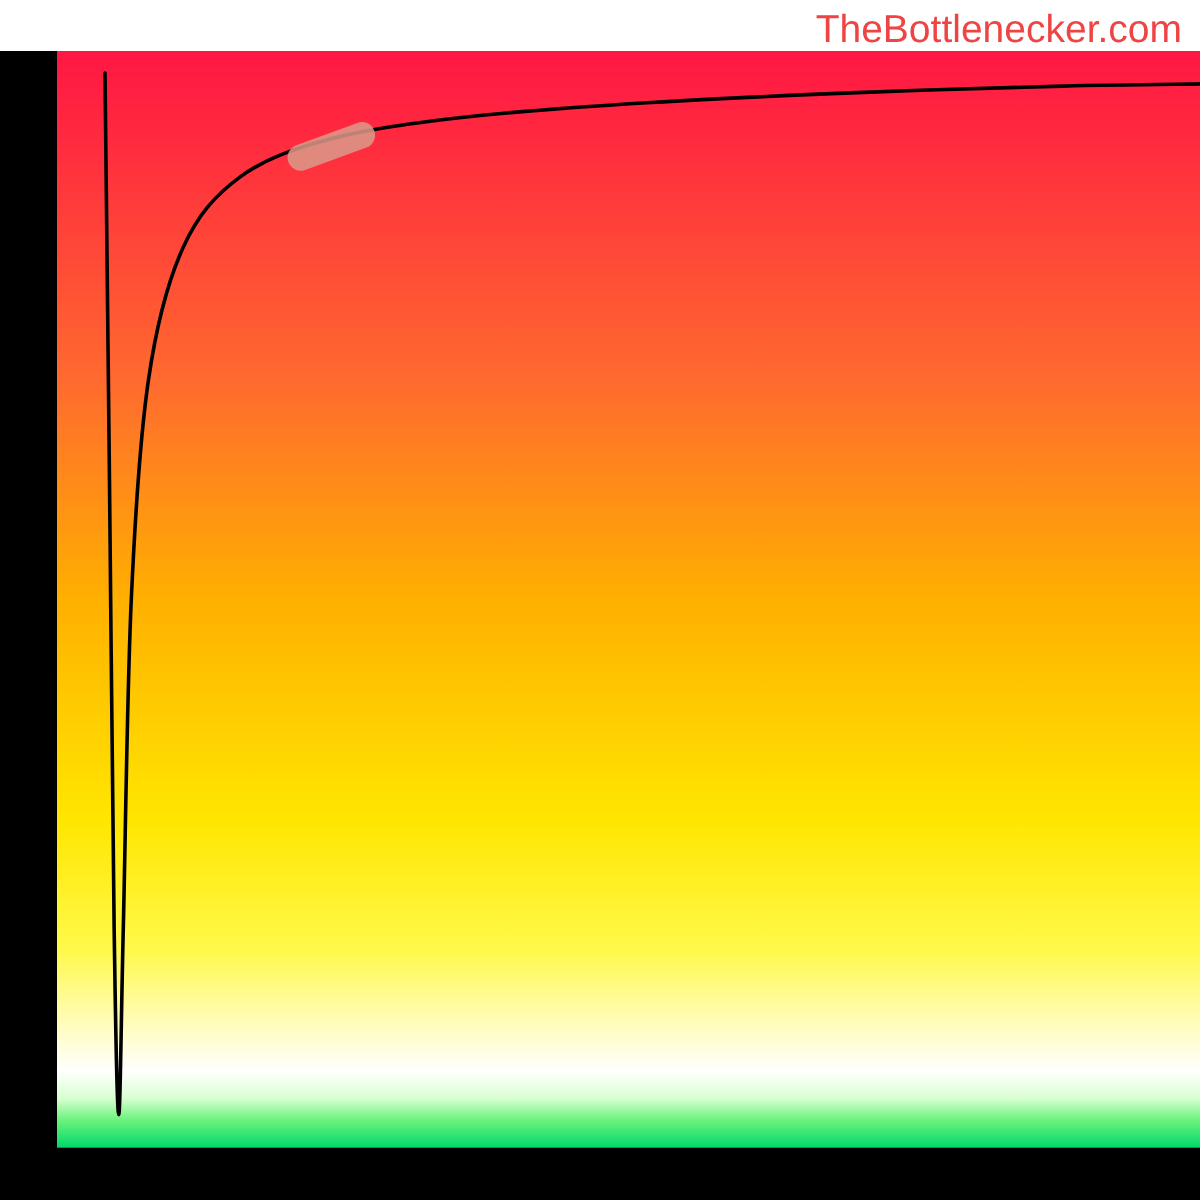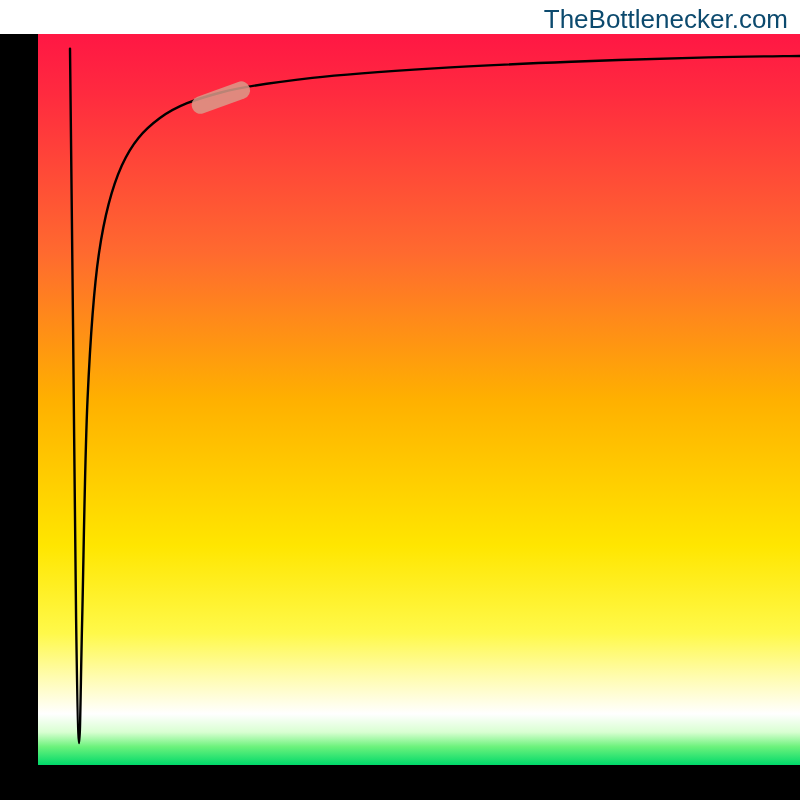--- a/index.html
+++ b/index.html
@@ -14,21 +14,21 @@
   .frame {
     position: relative;
     width: 800px;
     height: 800px;
   }
   .attribution {
     position: absolute;
     top: 4px;
     right: 12px;
     font-size: 26px;
-    color: #0c4a6e;
+    color: #ef4444;
     letter-spacing: 0px;
     font-weight: 400;
   }
   svg {
     position: absolute;
     top: 0;
     left: 0;
   }
 </style>
 </head>

